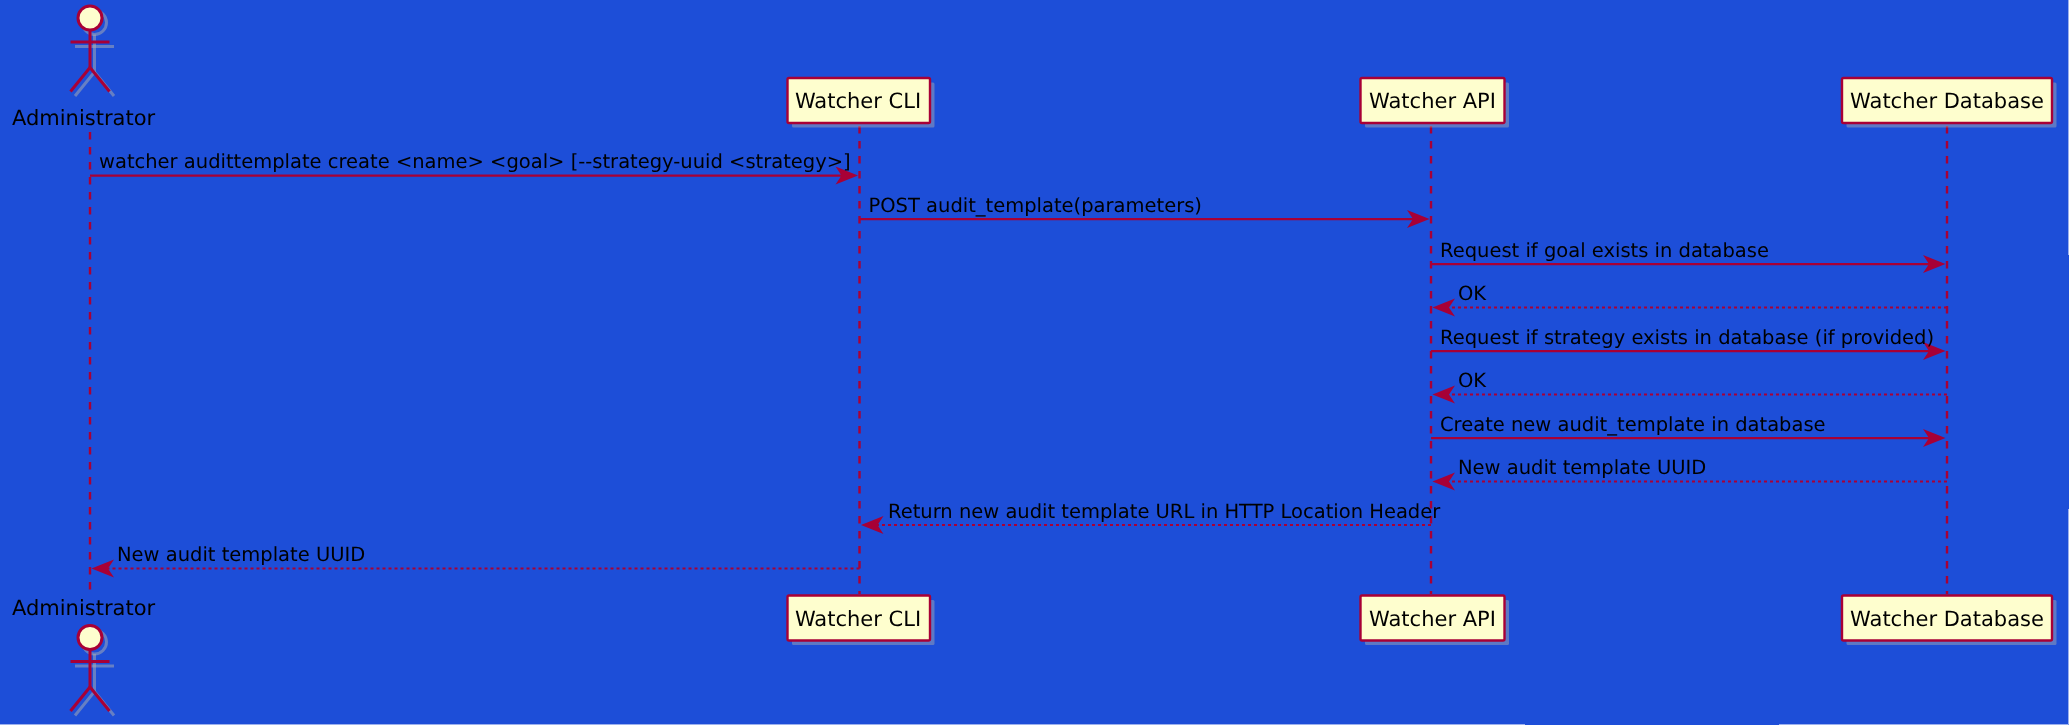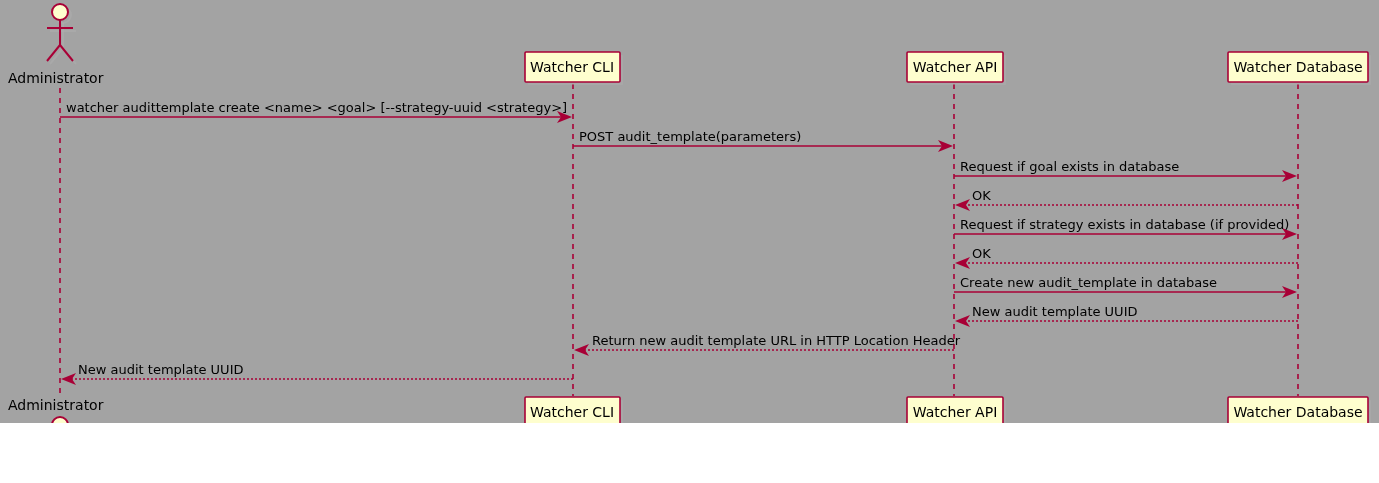--- a/index.html
+++ b/index.html
@@ -6,23 +6,23 @@
     margin: 0;
     padding: 0;
     background: #FFFFFF;
   }
   body {
     font-family: "DejaVu Sans", sans-serif;
   }
   #diagram-root {
     position: relative;
     width: 1379px;
-    height: 423px;
+    height: 483px;
     overflow: hidden;
-    background: #a3a3a3;
+    background: #1d4ed8;
   }
   svg#uml {
     position: absolute;
     left: 0;
     top: 0;
     width: 1379px;
     height: 483px;
     display: block;
   }
   .msg-text, .actor-name, .part-label {

